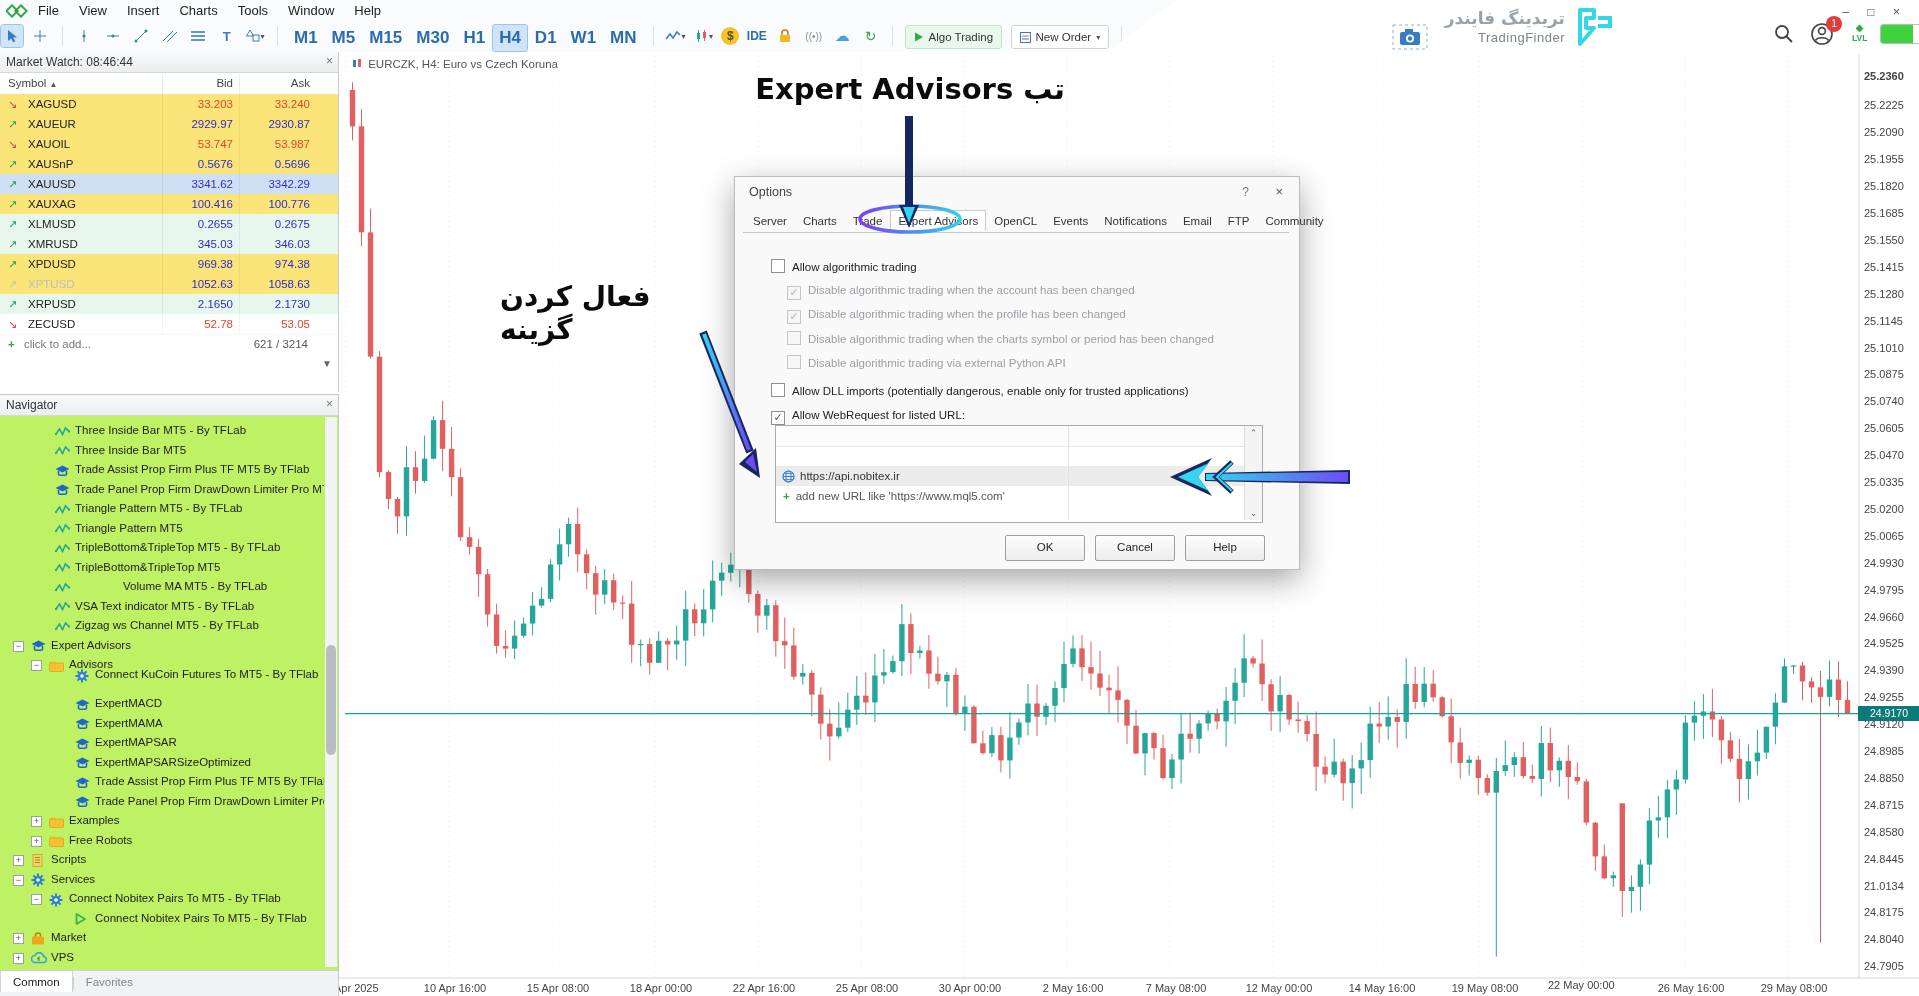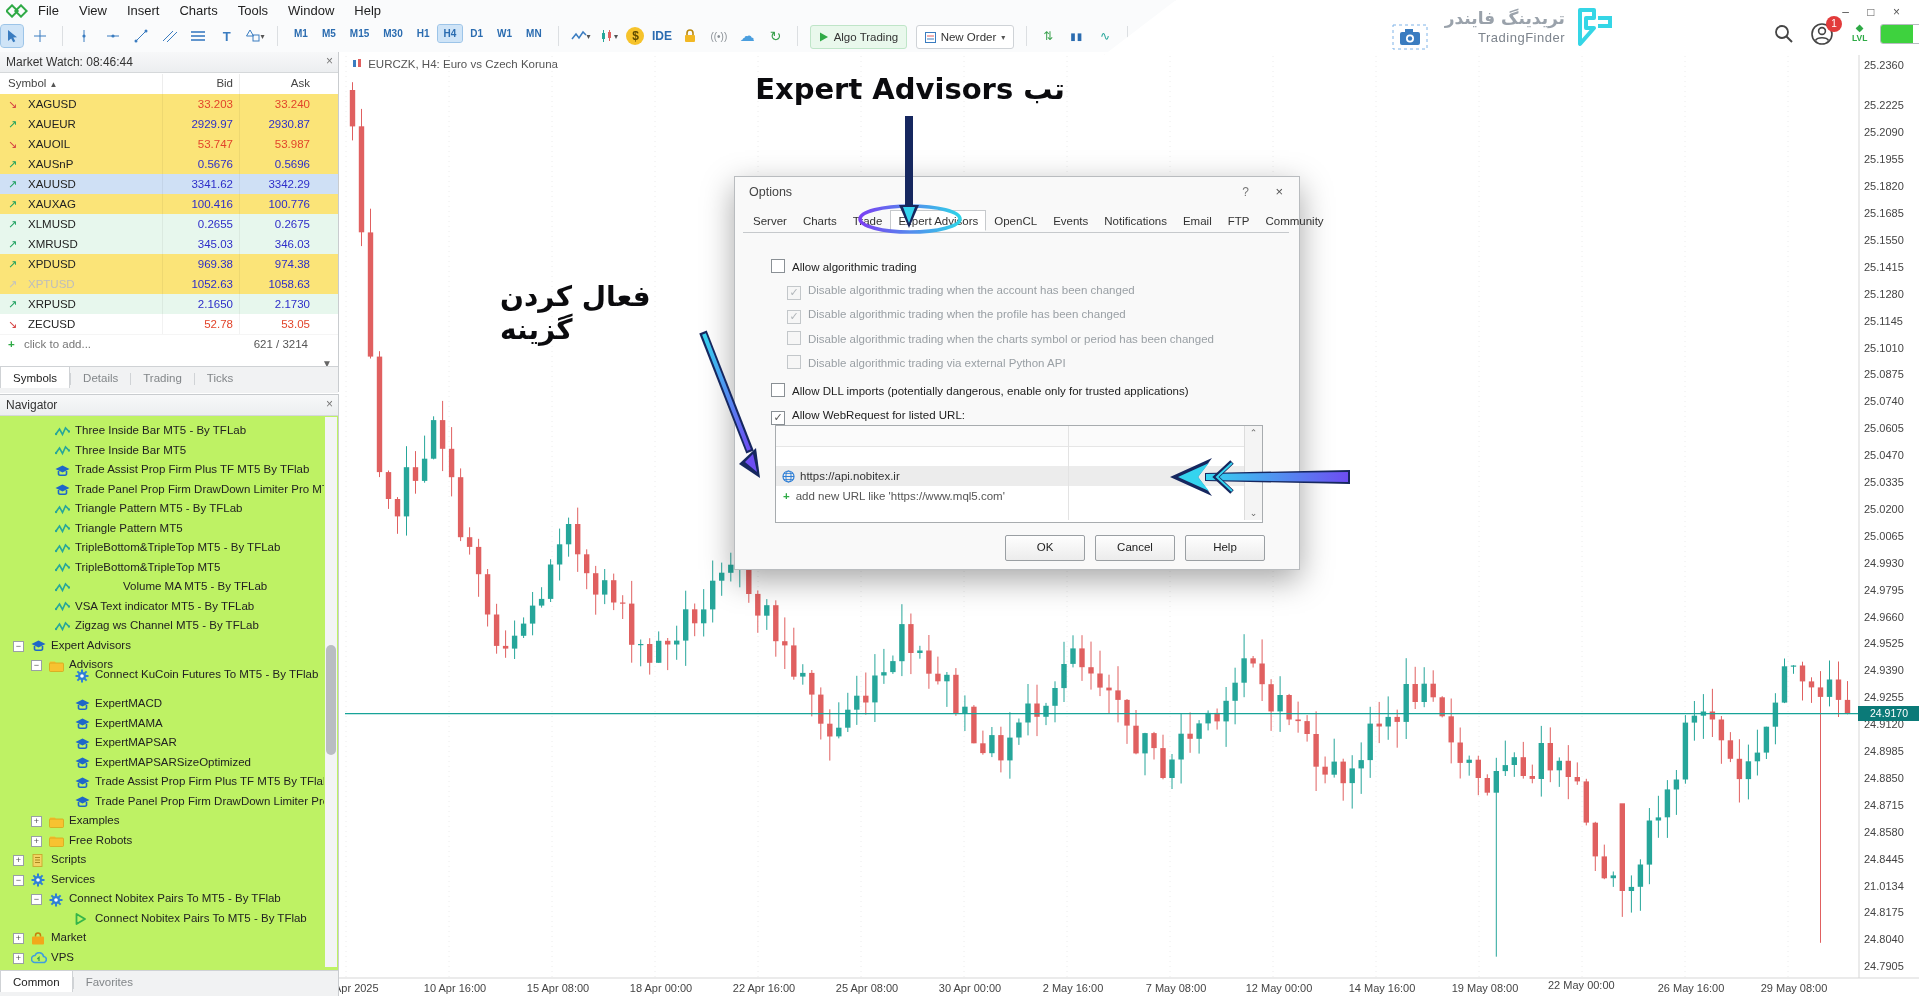--- a/index.html
+++ b/index.html
@@ -7,21 +7,21 @@
        font-family:"Liberation Sans","DejaVu Sans",sans-serif;-webkit-font-smoothing:antialiased;}
   .abs{position:absolute;}
   
   #menubar{left:0;top:0;width:1919px;height:22px;background:#fafbfc;border-bottom:1px solid #e4e6e8;}
   .menu-item{display:inline-block;padding:3px 10px;font-size:13px;color:#222;cursor:default;}
   #toolbar{left:0;top:22px;width:1919px;height:30px;background:#fafbfc;border-bottom:1px solid #d9dcdf;}
   .tbtn{display:inline-flex;align-items:center;justify-content:center;height:22px;min-width:22px;
         margin:3px 1px;border-radius:3px;color:#3a7cc0;font-size:12px;vertical-align:top;}
   .tbtn.active{background:#cfe4f7;outline:1px solid #9cc4e8;}
   .tsep{display:inline-block;width:1px;height:20px;background:#dcdfe2;margin:4px 5px;vertical-align:top;}
-  .tf{display:inline-block;padding:3px 6px;margin:3px 1px;font-size:10px;font-weight:bold;color:#2b6cb0;border-radius:2px;vertical-align:top;}
+  .tf{display:inline-block;padding:3px 6px;margin:3px 1px;font-size:17px;font-weight:bold;color:#2b6cb0;border-radius:2px;vertical-align:top;}
   .tf.active{background:#cfe4f7;outline:1px solid #9cc4e8;}
   .tlbl{display:inline-flex;align-items:center;gap:5px;height:22px;margin:3px 2px;padding:0 8px;
         border:1px solid #cfd3d7;border-radius:3px;font-size:11.5px;color:#333;background:#fff;vertical-align:top;}
   
   .panel-title{background:linear-gradient(#f7f8f9,#eceef0);border-bottom:1px solid #d5d8da;color:#333;
                font-size:12px;padding:3px 6px;box-sizing:border-box;}
   .close-x{position:absolute;right:5px;top:2px;color:#777;font-size:12px;}
   #mw-wrap{left:0;top:52px;width:338px;height:340px;background:#fff;border-right:1px solid #c9cccf;}
   #mw-header{position:absolute;left:0;top:22px;width:338px;height:20px;border-bottom:1px solid #e2e4e6;font-size:11.5px;color:#444;}
   .mw-col-sep{position:absolute;top:0;width:1px;background:rgba(0,0,0,0.07);}
@@ -591,21 +591,21 @@
       <rect x="1817.8" y="687.4" width="5.4" height="9.5" fill="#e06060"></rect>
       <line x1="1829.5" y1="660.5" x2="1829.5" y2="706.4" stroke="#26a69a" stroke-width="1"></line>
       <rect x="1826.8" y="679.5" width="5.4" height="17.4" fill="#26a69a"></rect>
       <line x1="1838.5" y1="661.5" x2="1838.5" y2="717.0" stroke="#e06060" stroke-width="1"></line>
       <rect x="1835.8" y="679.5" width="5.4" height="20.4" fill="#e06060"></rect>
       <line x1="1847.5" y1="681.1" x2="1847.5" y2="714.3" stroke="#e06060" stroke-width="1"></line>
       <rect x="1844.8" y="699.9" width="5.4" height="13.8" fill="#e06060"></rect>
       <line x1="345" y1="713.6" x2="1858" y2="713.6" stroke="#17a398" stroke-width="1.2"></line>
     </svg>
   <div class="abs" id="price-axis" style="left:0;top:0;z-index:2">
-      <div class="axis-lbl" style="left: 1864px; top: 59px;">25.2360</div>
+      <div class="axis-lbl" style="left: 1864px; top: 70px; font-weight: bold;">25.2360</div>
       <div class="axis-lbl" style="left: 1864px; top: 99.4px;">25.2225</div>
       <div class="axis-lbl" style="left: 1864px; top: 126.3px;">25.2090</div>
       <div class="axis-lbl" style="left: 1864px; top: 153.2px;">25.1955</div>
       <div class="axis-lbl" style="left: 1864px; top: 180.1px;">25.1820</div>
       <div class="axis-lbl" style="left: 1864px; top: 207px;">25.1685</div>
       <div class="axis-lbl" style="left: 1864px; top: 233.9px; text-align: center;">25.1550</div>
       <div class="axis-lbl" style="left: 1864px; top: 260.8px;">25.1415</div>
       <div class="axis-lbl" style="left: 1864px; top: 287.7px;">25.1280</div>
       <div class="axis-lbl" style="left: 1864px; top: 314.6px;">25.1145</div>
       <div class="axis-lbl" style="left: 1864px; top: 341.5px;">25.1010</div>
@@ -761,21 +761,20 @@
           <span style="position: absolute; left: 162px; top: 0px; width: 1px; height: 20px; background: rgba(0, 0, 0, 0.05);"></span>
           <span style="position: absolute; left: 239px; top: 0px; width: 1px; height: 20px; background: rgba(0, 0, 0, 0.05);"></span>
         </div>
       </div>
     <div id="mw-add" style="top:282px">
       <span style="color:#2faa46;font-weight:bold;margin:0 6px 0 8px">+</span>
       <span>click to add...</span>
       <span style="position:absolute;right:30px;color:#555">621 / 3214</span>
     </div>
     <div class="abs" style="right:6px;top:306px;color:#666;font-size:10px">▼</div>
-    <div class="tabbar" style="top:314px" id="mw-tabs"><span class="tab active">Symbols</span><span class="tab-sep"></span><span class="tab">Details</span><span class="tab-sep"></span><span class="tab">Trading</span><span class="tab-sep"></span><span class="tab">Ticks</span></div>
   </div>
 
   <div class="abs" id="nav-wrap" style="z-index:4">
     <div class="panel-title">
       <span>Navigator</span>
       <span class="close-x">×</span>
     </div>
     <div id="nav-items">
         <div class="tree-row" style="top: 26px;">
           <span class="tree-ico" style="left: 55px;"><svg width="15" height="13">

